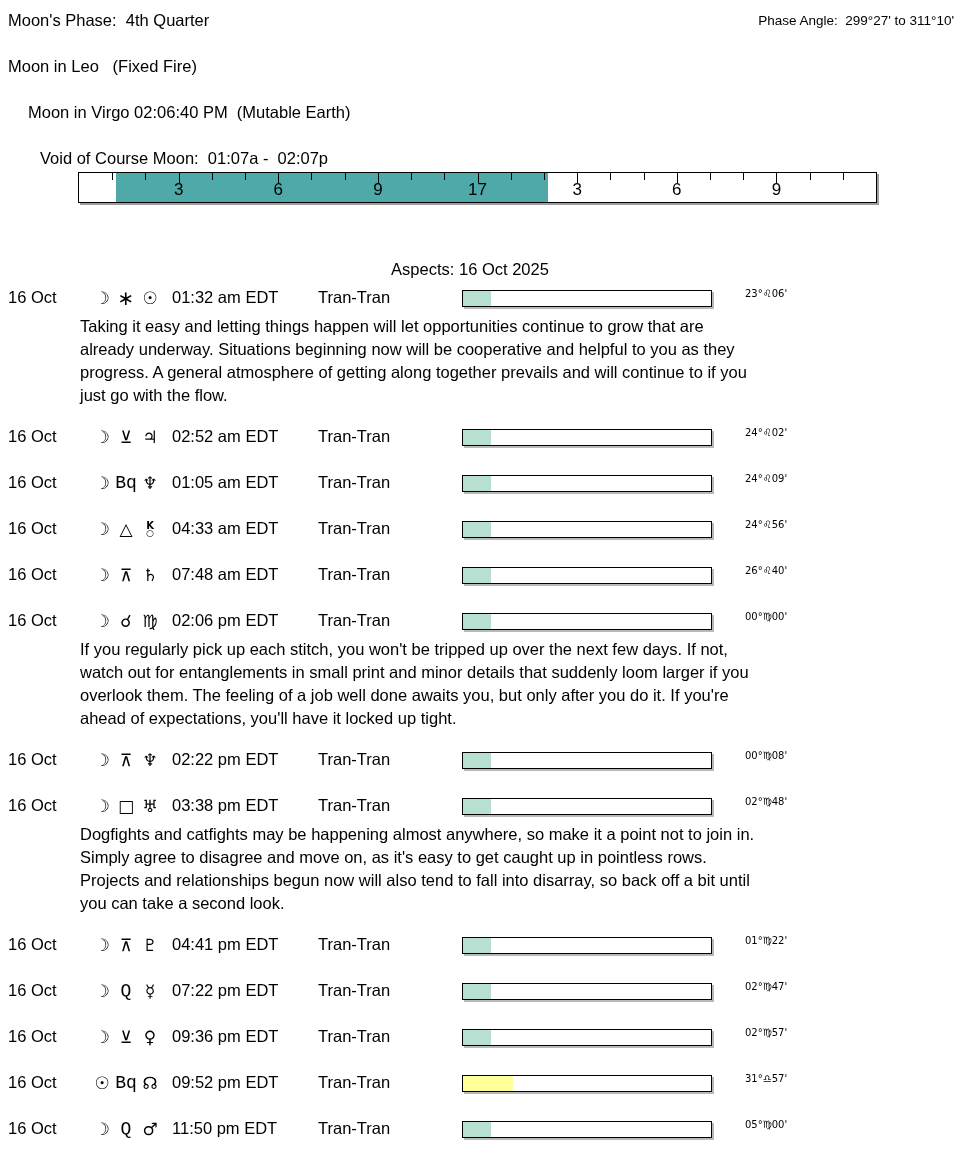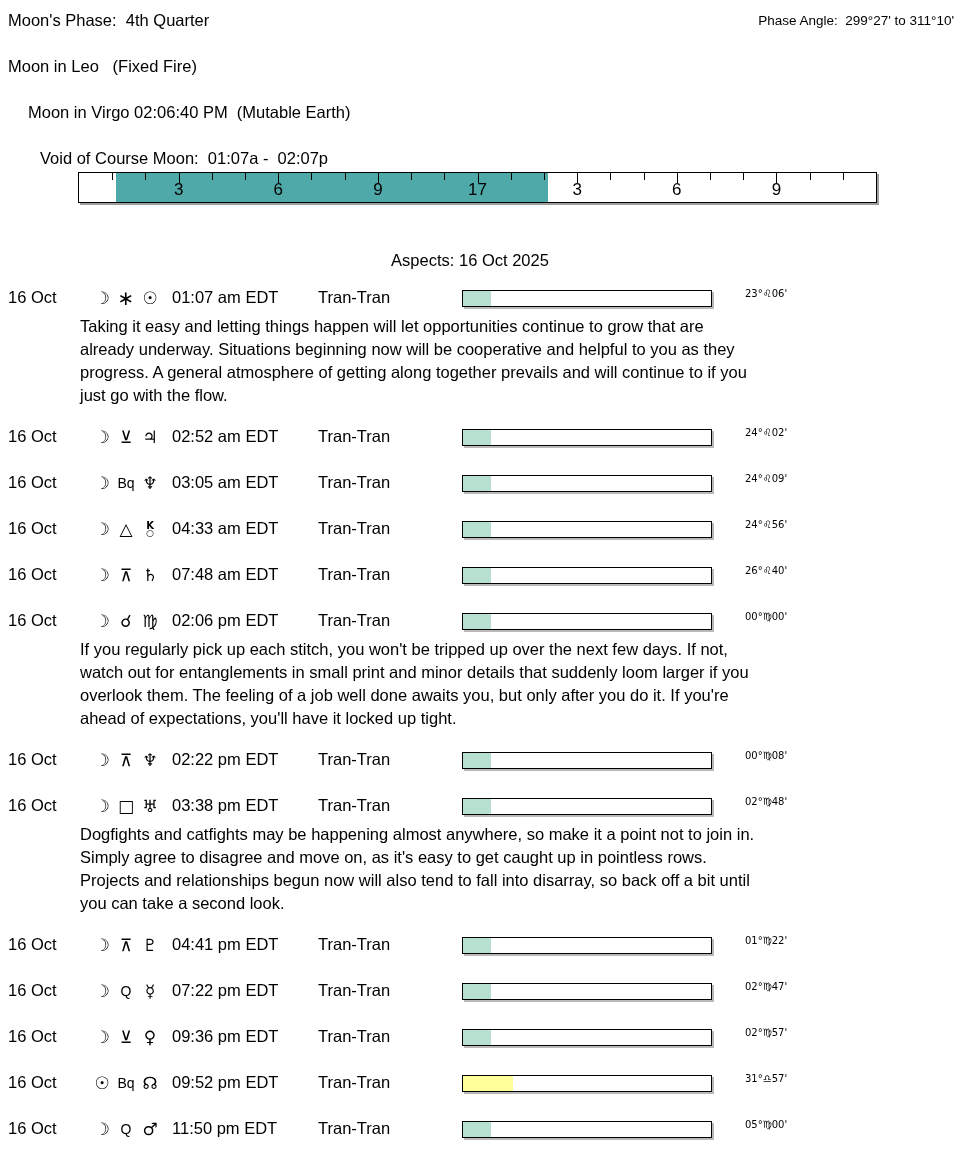--- a/index.html
+++ b/index.html
@@ -18,30 +18,30 @@
   
   #timeline{
     position:absolute;left:78px;top:172px;width:797px;height:29px;
     background:#fff;border:1px solid #000;box-shadow:2px 2px 0 #9e9e9e;
   }
   #tl-fill{position:absolute;top:0;bottom:0;background:#4fa9a9;}
   .tick{position:absolute;top:0;width:1px;height:7px;background:#000;}
   .tick.major{height:10px;}
   .tl-label{position:absolute;top:7px;transform:translateX(-50%);font-size:17px;}
 
-  #aspects-title{position:absolute;top:251px;left:0;width:940px;text-align:center;}
+  #aspects-title{position:absolute;top:260px;left:0;width:940px;text-align:center;}
 
   #rows{position:absolute;top:288px;left:0;width:964px;display:flex;flex-direction:column;}
   .aspect-row{position:relative;height:20px;margin-bottom:26px;}
   .col-date{position:absolute;left:8px;}
   .col-glyphs{position:absolute;left:90px;top:0;display:flex;height:20px;align-items:center;}
   .gslot{width:24px;text-align:center;display:inline-block;font-family:"DejaVu Sans",sans-serif;}
   .glyph{font-size:17px;line-height:20px;}
   .g-sext{font-size:20px;}
-  .glyph-txt{font-family:Liberation Sans, sans-serif;font-size:14px;line-height:20px;}
+  .glyph-txt{font-family:Liberation Mono, monospace;font-size:18px;line-height:20px;}
   .gstack{display:inline-flex;flex-direction:column;align-items:center;justify-content:center;
           width:24px;height:20px;line-height:1;font-family:"DejaVu Sans",sans-serif;}
   .gstack .top{font-size:10px;font-weight:bold;}
   .gstack .bot{font-size:9px;margin-top:-2px;}
   .col-time{position:absolute;left:172px;white-space:pre;}
   .col-type{position:absolute;left:318px;}
   .col-bar{
     position:absolute;left:462px;top:2px;width:248px;height:15px;
     background:#fff;border:1px solid #000;box-shadow:2px 2px 0 #b9b9b9;
   }
@@ -95,21 +95,21 @@
 <div id="aspects-title">Aspects: 16 Oct 2025</div>
 
 <div id="rows">
     <div class="aspect-row">
       <span class="col-date">16 Oct</span>
       <span class="col-glyphs">
         <span class="gslot glyph">☽</span>
         <span class="gslot glyph g-sext">∗</span>
         <span class="gslot glyph">☉</span>
       </span>
-      <span class="col-time">01:07 am EDT</span>
+      <span class="col-time">01:32 am EDT</span>
       <span class="col-type">Tran-Tran</span>
       <span class="col-bar">
         <span class="fill" style="display: block; width: 11.3%; background: rgb(183, 224, 209);"></span>
       </span>
       <span class="col-deg">23°♌06'</span>
     </div>
     <div class="description">Taking it easy and letting things happen will let opportunities continue to grow that are
 already underway. Situations beginning now will be cooperative and helpful to you as they
 progress. A general atmosphere of getting along together prevails and will continue to if you
 just go with the flow.</div>
@@ -127,21 +127,21 @@
       </span>
       <span class="col-deg">24°♌02'</span>
     </div>
     <div class="aspect-row">
       <span class="col-date">16 Oct</span>
       <span class="col-glyphs">
         <span class="gslot glyph">☽</span>
         <span class="gslot glyph-txt">Bq</span>
         <span class="gslot glyph">♆</span>
       </span>
-      <span class="col-time">03:05 am EDT</span>
+      <span class="col-time">01:05 am EDT</span>
       <span class="col-type">Tran-Tran</span>
       <span class="col-bar">
         <span class="fill" style="display: block; width: 11.3%; background: rgb(183, 224, 209);"></span>
       </span>
       <span class="col-deg">24°♌09'</span>
     </div>
     <div class="aspect-row">
       <span class="col-date">16 Oct</span>
       <span class="col-glyphs">
         <span class="gslot glyph">☽</span>

